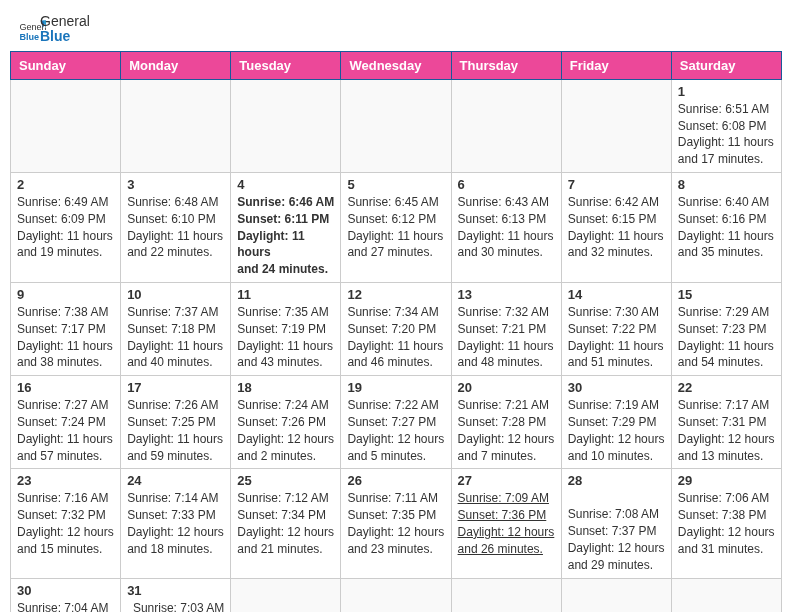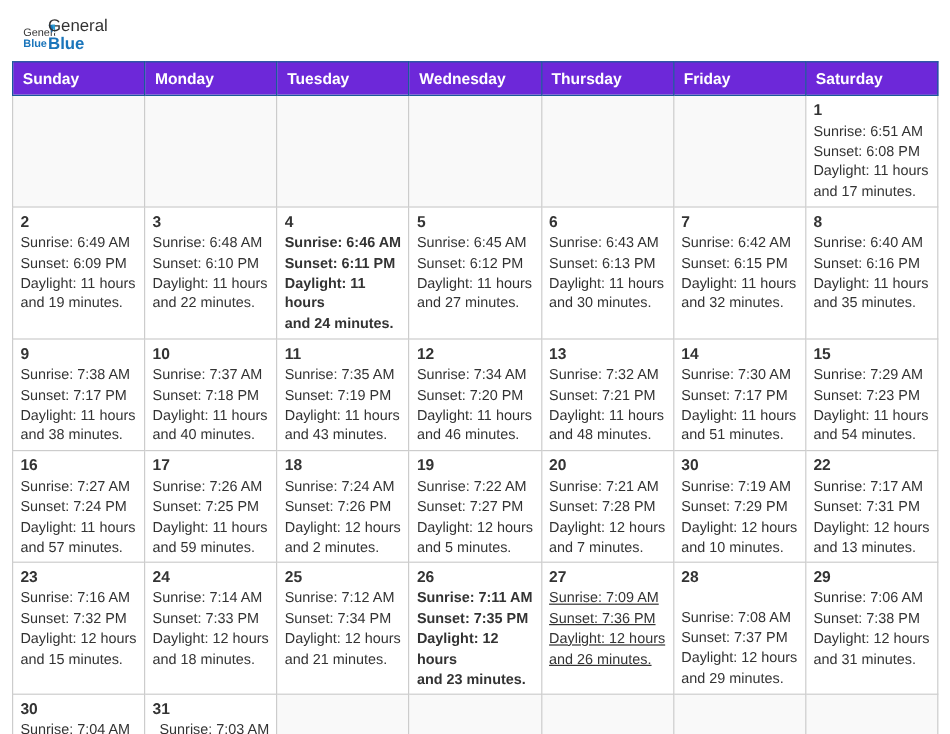--- a/index.html
+++ b/index.html
@@ -37,21 +37,21 @@
       color: #333;
     }
     .calendar {
       width: 100%;
       border-collapse: collapse;
       border: 1px solid #ccc;
       margin: 0 auto;
       table-layout: fixed;
     }
     .calendar th {
-      background-color: #6d28d9;
+      background-color: #ec4899;
       color: #fff;
       text-align: left;
       padding: 6px 8px;
       font-size: 13px;
       font-weight: bold;
       border: 1px solid #1a5a9a;
     }
     .calendar td {
       vertical-align: top;
       border: 1px solid #ccc;
@@ -214,21 +214,21 @@
             <td>
               <span class="day-number">13</span>
               <div class="day-info" style="white-space: pre-line;">Sunrise: 7:32 AM
 Sunset: 7:21 PM
 Daylight: 11 hours
 and 48 minutes.</div>
             </td>
             <td>
               <span class="day-number">14</span>
               <div class="day-info" style="white-space: pre-line;">Sunrise: 7:30 AM
-Sunset: 7:17 PM
+Sunset: 7:22 PM
 Daylight: 11 hours
 and 51 minutes.</div>
             </td>
             <td>
               <span class="day-number">15</span>
               <div class="day-info" style="white-space: pre-line;">Sunrise: 7:29 AM
 Sunset: 7:23 PM
 Daylight: 11 hours
 and 54 minutes.</div>
             </td>
@@ -301,21 +301,21 @@
             </td>
             <td>
               <span class="day-number">25</span>
               <div class="day-info" style="white-space: pre-line;">Sunrise: 7:12 AM
 Sunset: 7:34 PM
 Daylight: 12 hours
 and 21 minutes.</div>
             </td>
             <td>
               <span class="day-number">26</span>
-              <div class="day-info" style="white-space: pre-line; font-weight: bold;">Sunrise: 7:11 AM
+              <div class="day-info" style="white-space: pre-line;">Sunrise: 7:11 AM
 Sunset: 7:35 PM
 Daylight: 12 hours
 and 23 minutes.</div>
             </td>
             <td>
               <span class="day-number">27</span>
               <div class="day-info" style="white-space: pre-line; text-decoration: underline;">Sunrise: 7:09 AM
 Sunset: 7:36 PM
 Daylight: 12 hours
 and 26 minutes.</div>

